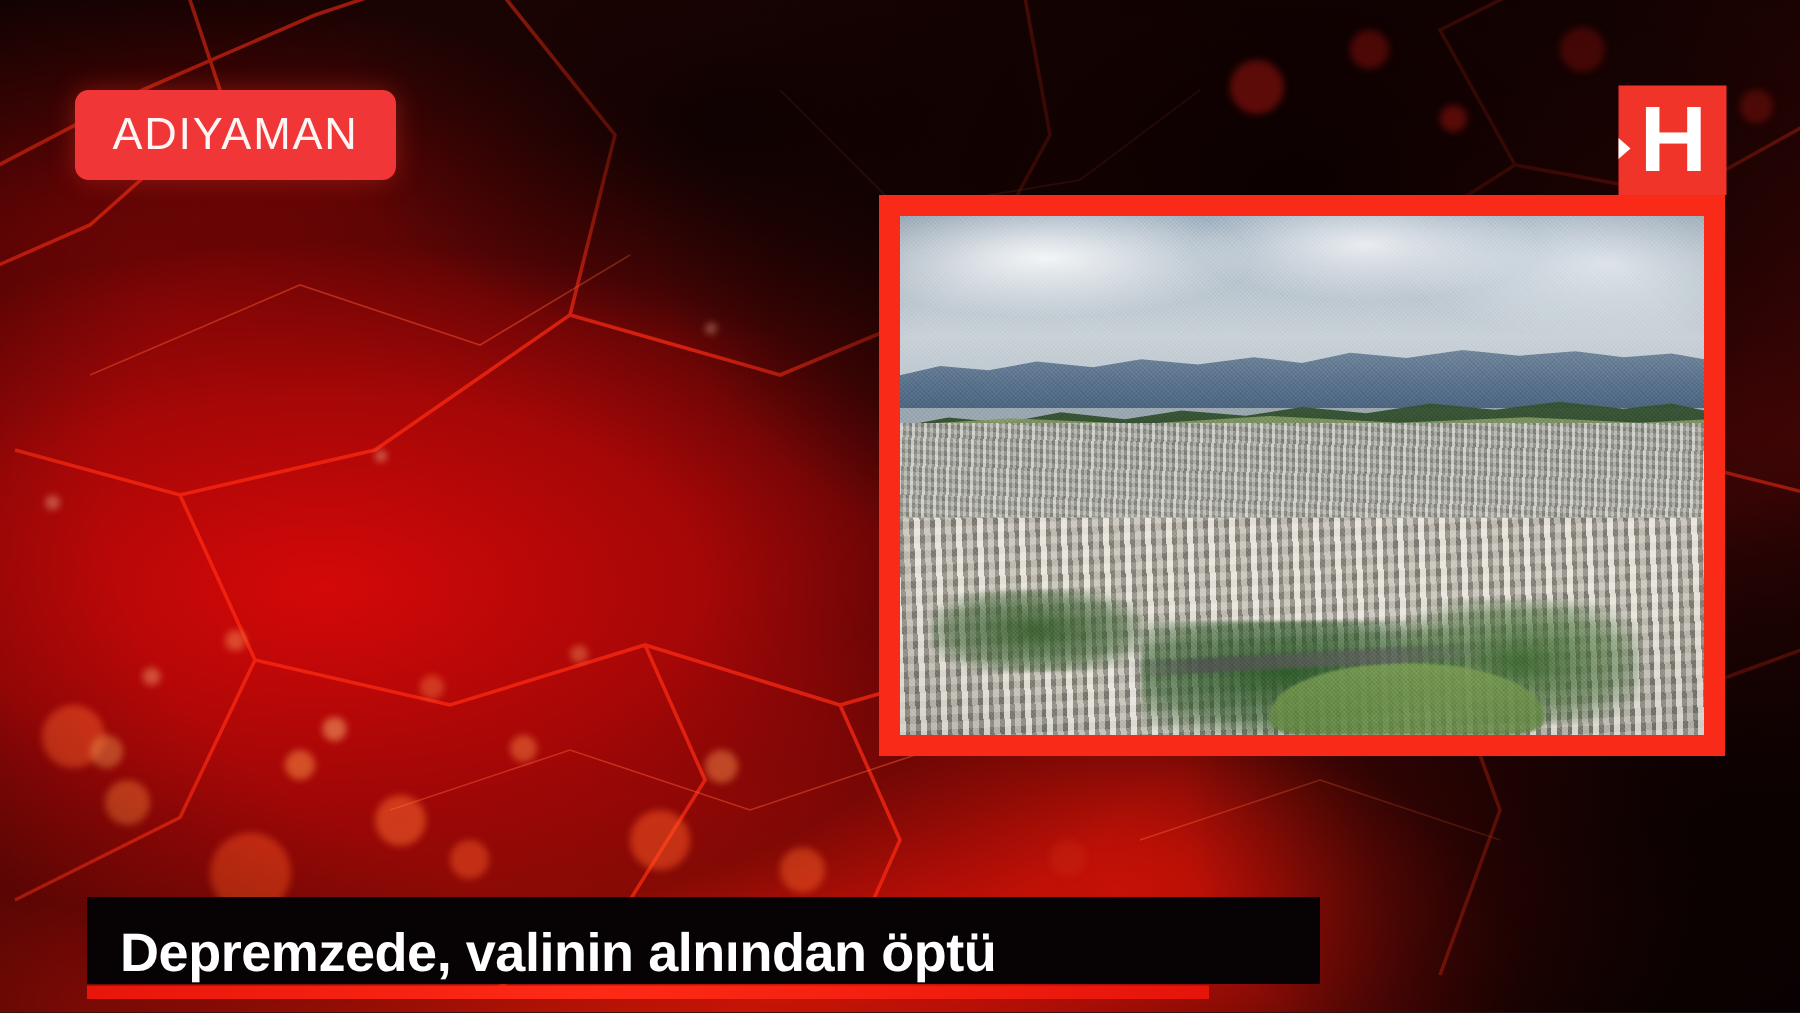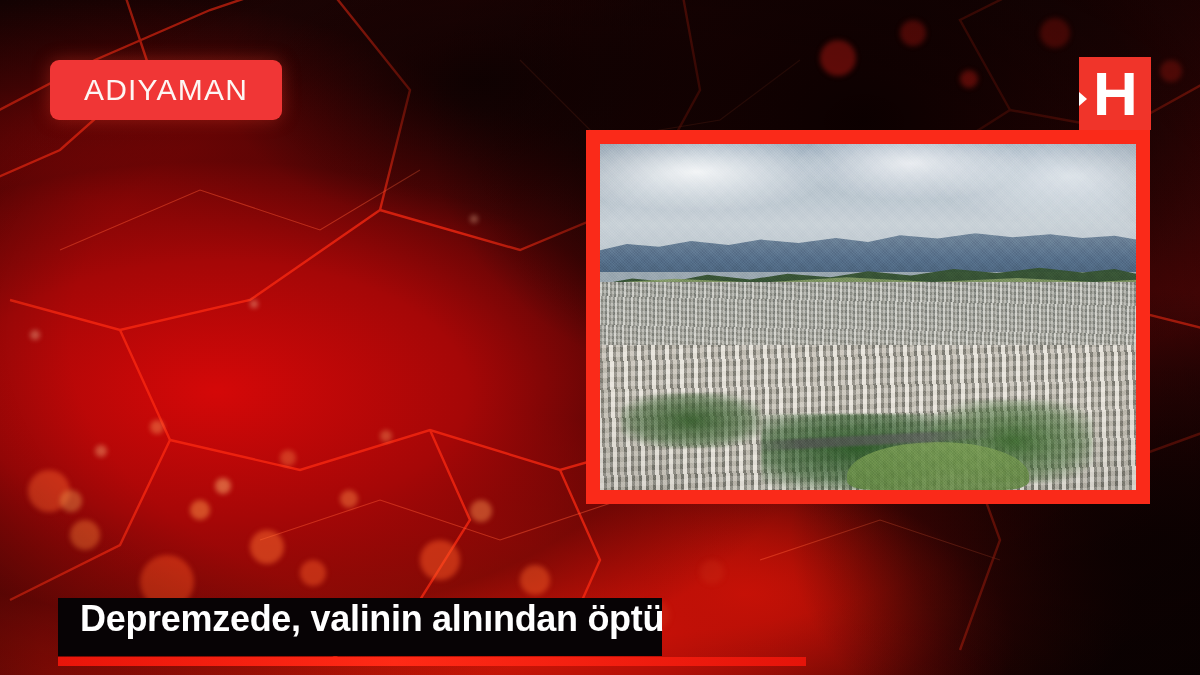--- a/index.html
+++ b/index.html
@@ -47,21 +47,21 @@
   }
   .vignette {
     position: absolute; inset: 0;
     background: radial-gradient(ellipse 85% 85% at 50% 50%, rgba(0,0,0,0) 52%, rgba(0,0,0,0.55) 100%);
   }
 
   
   .loc-badge {
     position: absolute;
     left: 50px; top: 60px;
-    width: 232px; height: 60px;
+    width: 214px; height: 60px;
     background: #f03636;
     border-radius: 9px;
     display: flex; align-items: center; justify-content: center;
     box-shadow: 0 0 18px rgba(255,60,40,0.35);
   }
   .loc-badge span {
     color: #fdf6f4;
     font-size: 30px;
     letter-spacing: 1.2px;
     font-weight: 400;
@@ -195,23 +195,23 @@
   }
   .ph-shade {
     position: absolute; inset: 0;
     background: radial-gradient(ellipse 95% 95% at 50% 45%, rgba(0,0,0,0) 55%, rgba(0,0,0,0.16) 100%);
   }
 
   
   .headline-bar {
     position: absolute;
     left: 58px; top: 598px;
-    width: 604px; height: 58px;
+    width: 822px; height: 58px;
     background: #070305;
-    display: flex; align-items: flex-start;
+    display: flex; align-items: flex-end;
   }
   .headline-bar .title {
     color: #ffffff;
     font-size: 36px;
     font-weight: 700;
     letter-spacing: -0.3px;
     padding-left: 22px;
     white-space: nowrap;
   }
   .headline-rule {

